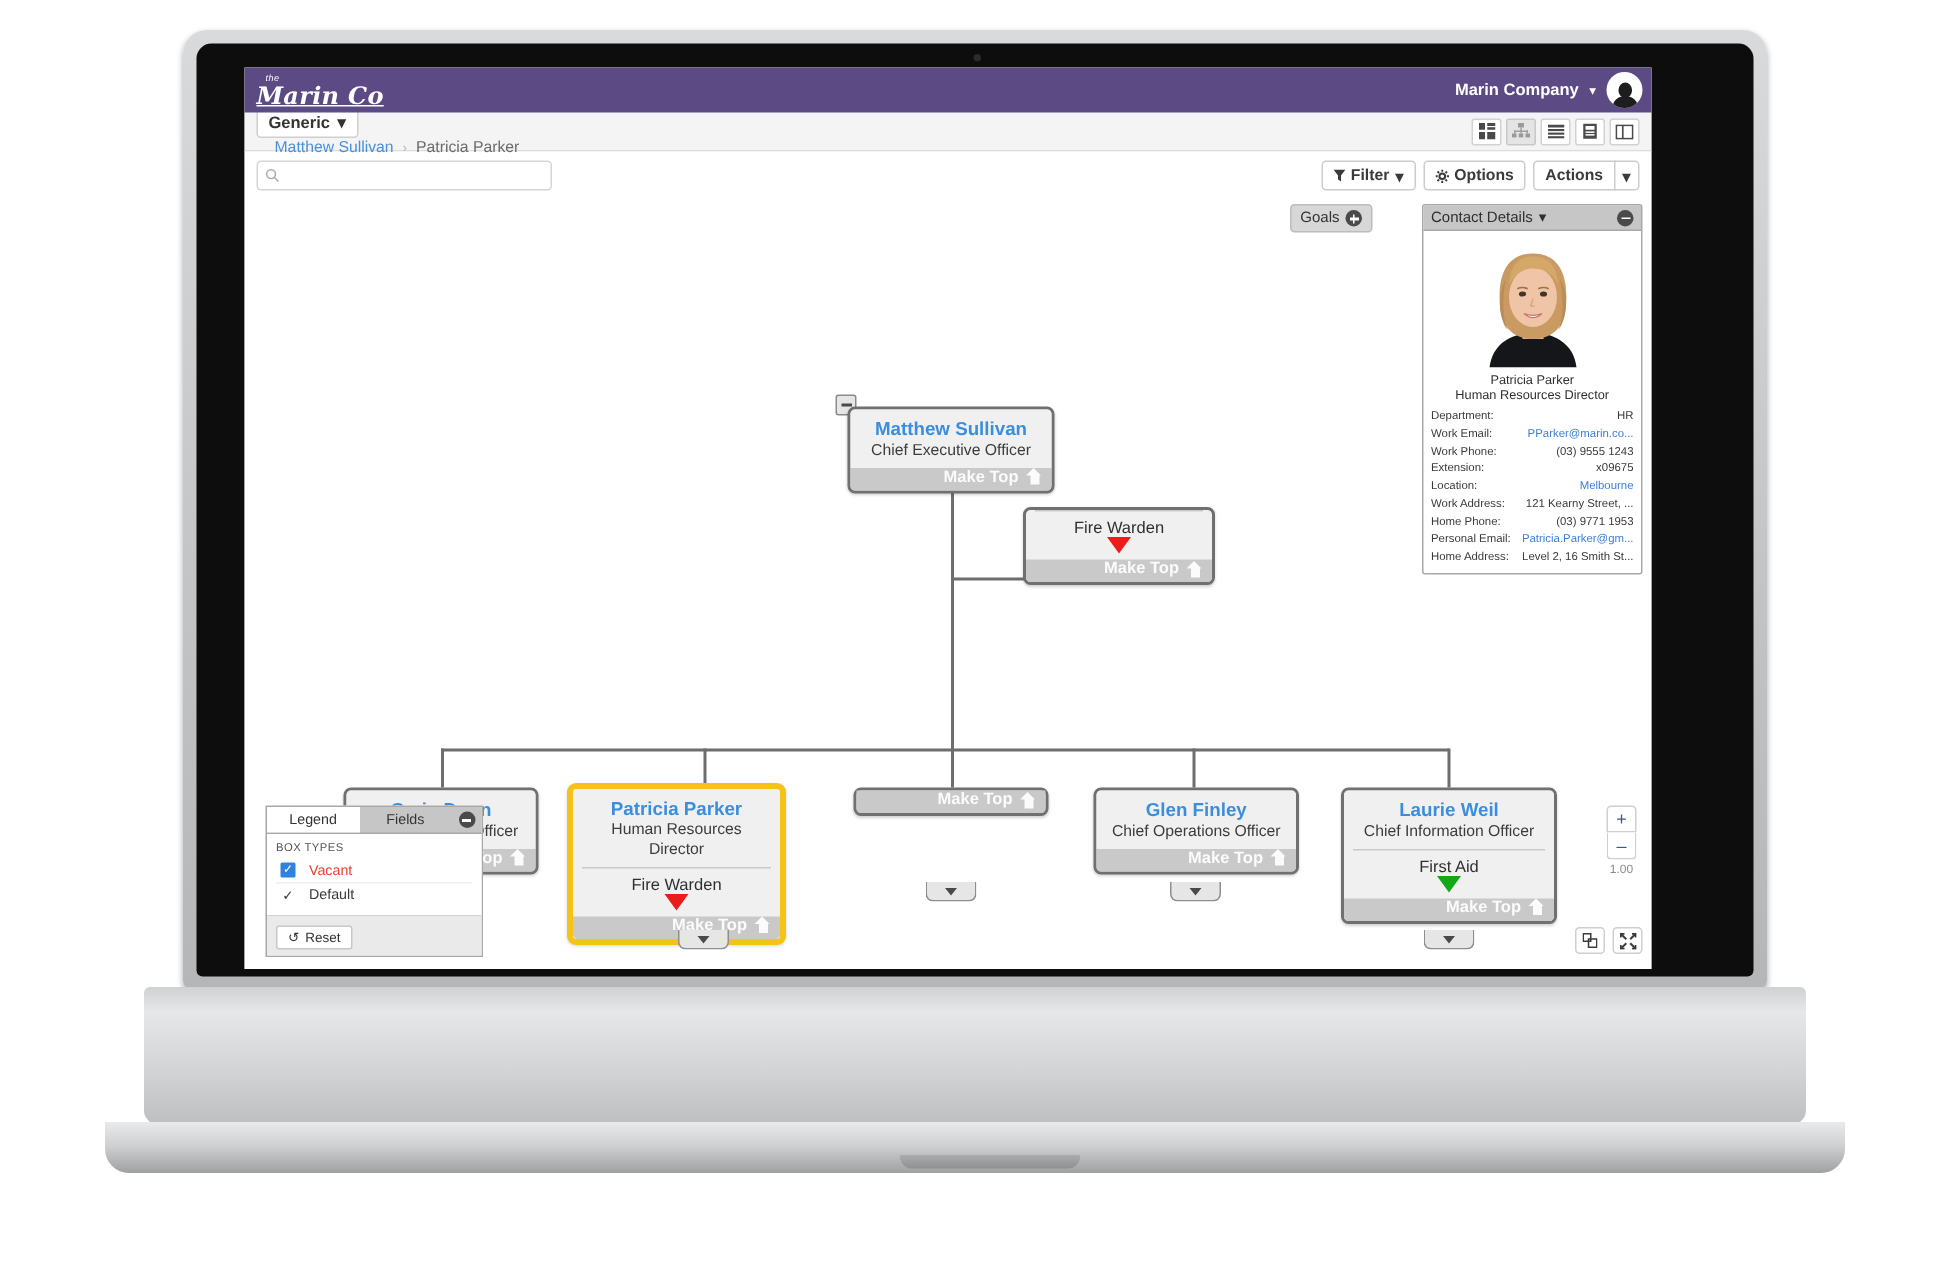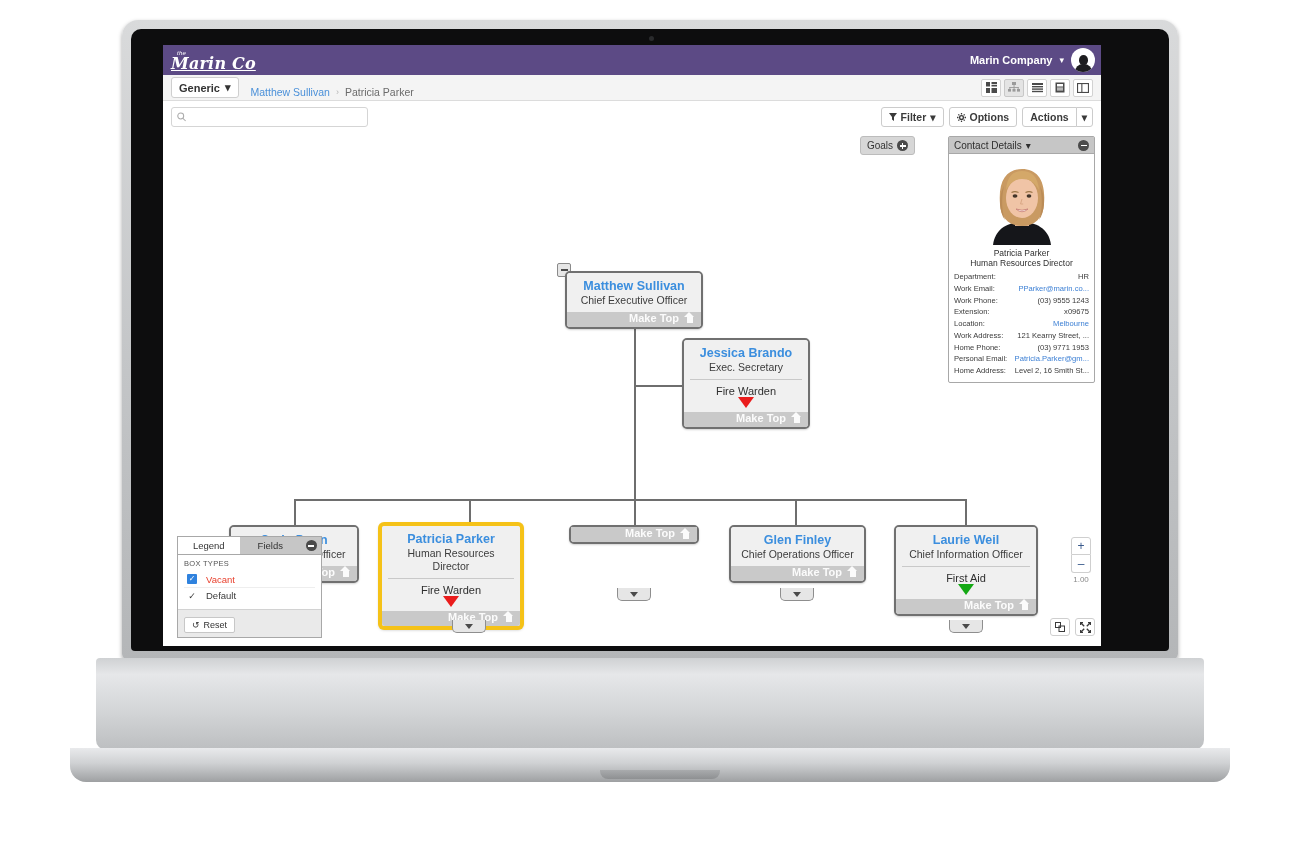--- a/index.html
+++ b/index.html
@@ -86,21 +86,21 @@
   }
   .pill {
     background:#fff; border:1px solid #cfcfcf; border-radius:3px;
     font-size:11px; color:#333; padding:3px 7px; display:flex; align-items:center; gap:5px;
     font-weight:bold;
   }
   .breadcrumb { display:flex; align-items:center; gap:6px; font-size:10.5px; margin-left:12px; }
   .bc-link { color:#4a90d9; }
   .bc-sep { color:#b5b5b5; font-size:9px; }
   .bc-cur { color:#6b6b6b; }
-  .left-sub { display:flex; align-items:flex-end; }
+  .left-sub { display:flex; align-items:flex-start;flex-direction:column; }
 
   .viewicons { display:flex; gap:3px; }
   .vicon {
     width:20px; height:18px; border:1px solid #d2d2d2; background:#fff; border-radius:2px;
     display:flex; align-items:center; justify-content:center;
   }
   .vicon.active { background:#e4e4e4; border-color:#c8c8c8; }
 
   .toolbar {
     height: 32px; background:#fff;
@@ -372,24 +372,20 @@
           <div class="node-name">Matthew Sullivan</div>
           <div class="node-title">Chief Executive Officer</div>
         </div>
         <div class="node-foot">
           <span>Make Top</span>
           <span class="up-arrow"></span>
         </div>
       </div>
 
       <div class="node" style="left:519px; top:205px; width:128px;">
-        <div class="node-body">
-          <div class="node-name">Jessica Brando</div>
-          <div class="node-title">Exec. Secretary</div>
-        </div>
         <div class="node-tagrow">
           <span class="node-tag">Fire Warden</span>
           <span class="tri red"></span>
         </div>
         <div class="node-foot">
           <span>Make Top</span>
           <span class="up-arrow"></span>
         </div>
       </div>
 

